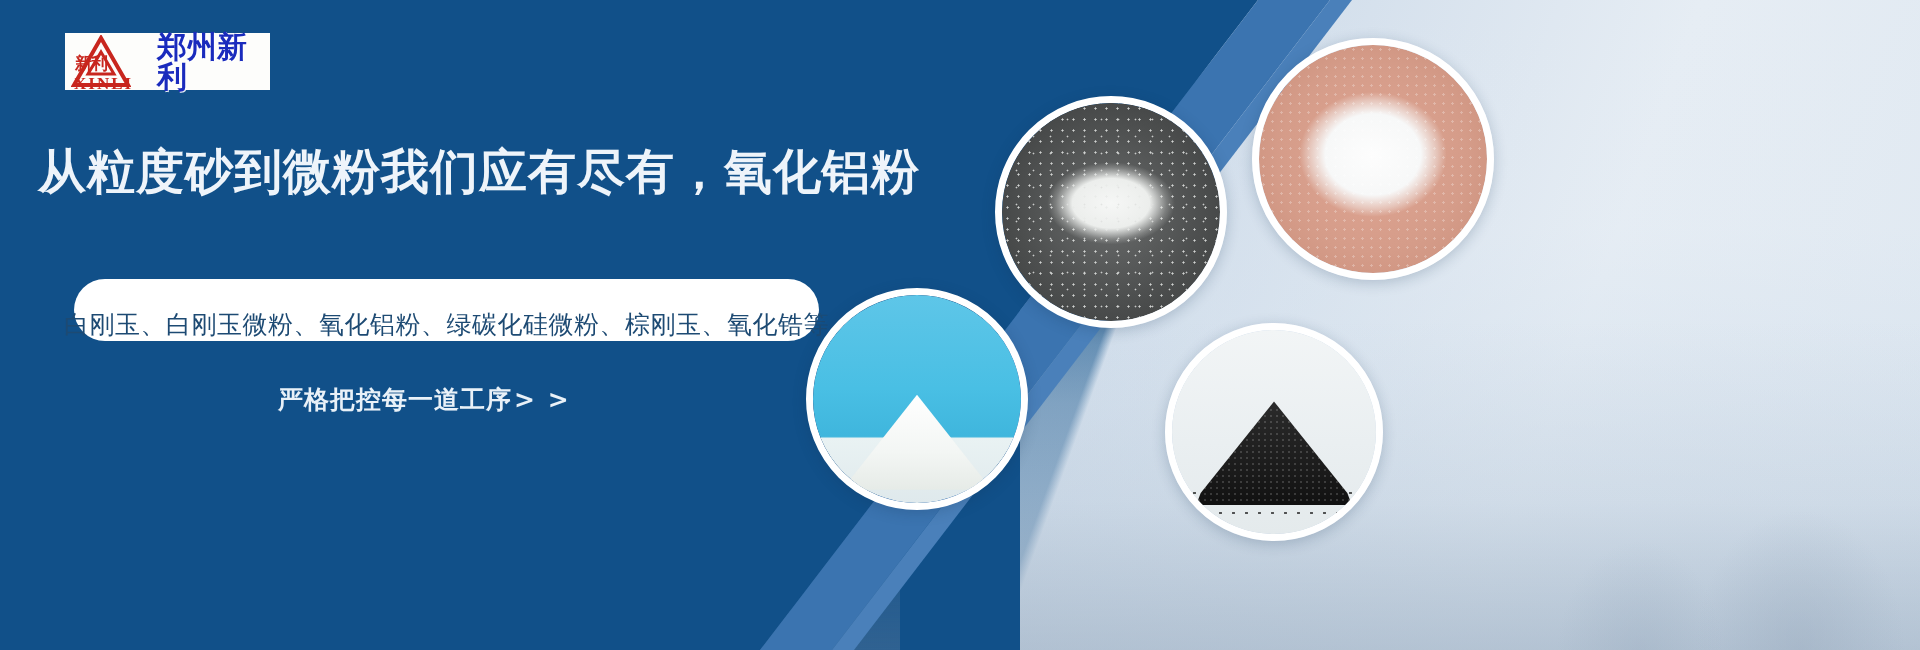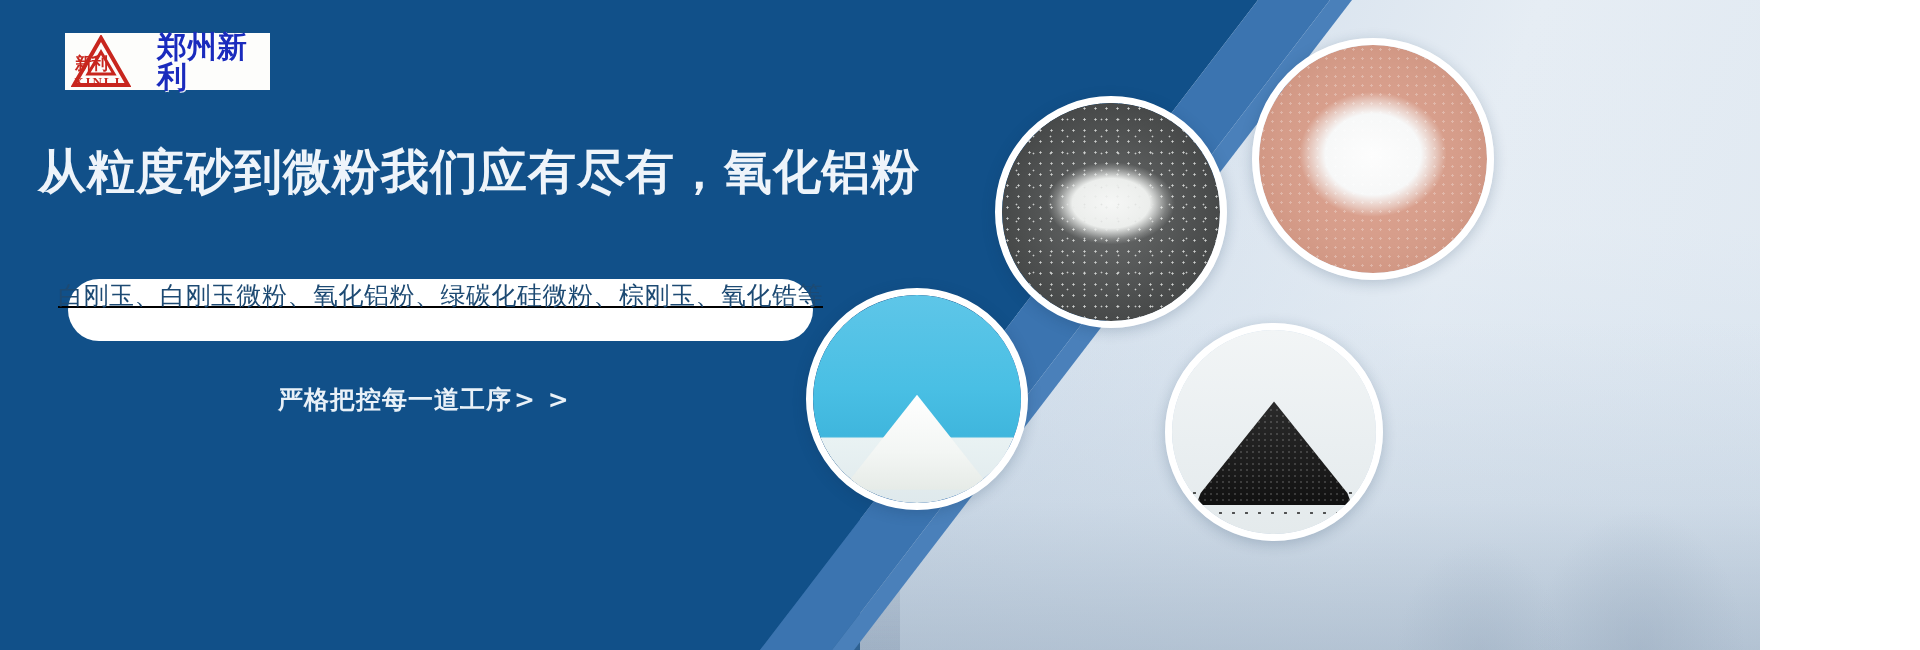--- a/index.html
+++ b/index.html
@@ -2,21 +2,21 @@
 <html><head>
 <meta charset="utf-8">
 <title>郑州新利 Banner</title>
 <style>
   * { margin:0; padding:0; box-sizing:border-box; }
   html,body { background:#ffffff; }
   body { font-family:"DejaVu Sans","Liberation Sans",sans-serif; }
 
   .banner{
     position:relative;
-    width:1760px; height:650px;
+    width:1920px; height:650px;
     overflow:hidden;
     background:#701a75;
   }
 
   
   .bg-base{
     position:absolute; inset:0;
     background:#115089;
   }
   
@@ -80,46 +80,46 @@
   }
   .logo-mark svg{ position:absolute; left:6px; top:2px; }
   .logo-mark .mark-cn{
     position:absolute; left:10px; top:22px;
     font-size:17px; font-weight:700; color:#c8261e;
     letter-spacing:-1px; line-height:1;
     font-family:"DejaVu Sans","Liberation Sans",sans-serif;
   }
   .logo-mark .mark-en{
     position:absolute; left:9px; top:42px;
-    font-size:13px; font-weight:700; color:#c8261e;
+    font-size:17px; font-weight:700; color:#c8261e;
     letter-spacing:2px; line-height:1;
     font-family:"Liberation Serif",serif;
   }
   .logo-text{
     font-size:30px; font-weight:700; color:#1a2bbd;
     letter-spacing:0px; line-height:1;
     margin-left:20px;
     text-shadow:1px 1px 0 rgba(255,255,255,0.9);
   }
 
   
   .headline{
     position:absolute; left:38px; top:143px;
     font-size:48px; font-weight:700; color:#eef4fa;
     letter-spacing:1px; line-height:1.2;
     white-space:nowrap;
   }
 
   
   .pill{
-    position:absolute; left:68px; top:279px;
+    position:absolute; left:74px; top:279px;
     width:745px; height:62px;
     background:#ffffff;
     border-radius:31px;
-    display:flex; align-items:flex-start; justify-content:center;text-decoration:underline;
+    display:flex; align-items:flex-end; justify-content:center;
   }
   .pill-text{
     font-size:25px; color:#1d4a73; font-weight:400;
     letter-spacing:0.5px; white-space:nowrap;
   }
 
   
   .subline{
     position:absolute; left:278px; top:383px;
     font-size:25px; color:#e9f1f8; font-weight:700;

